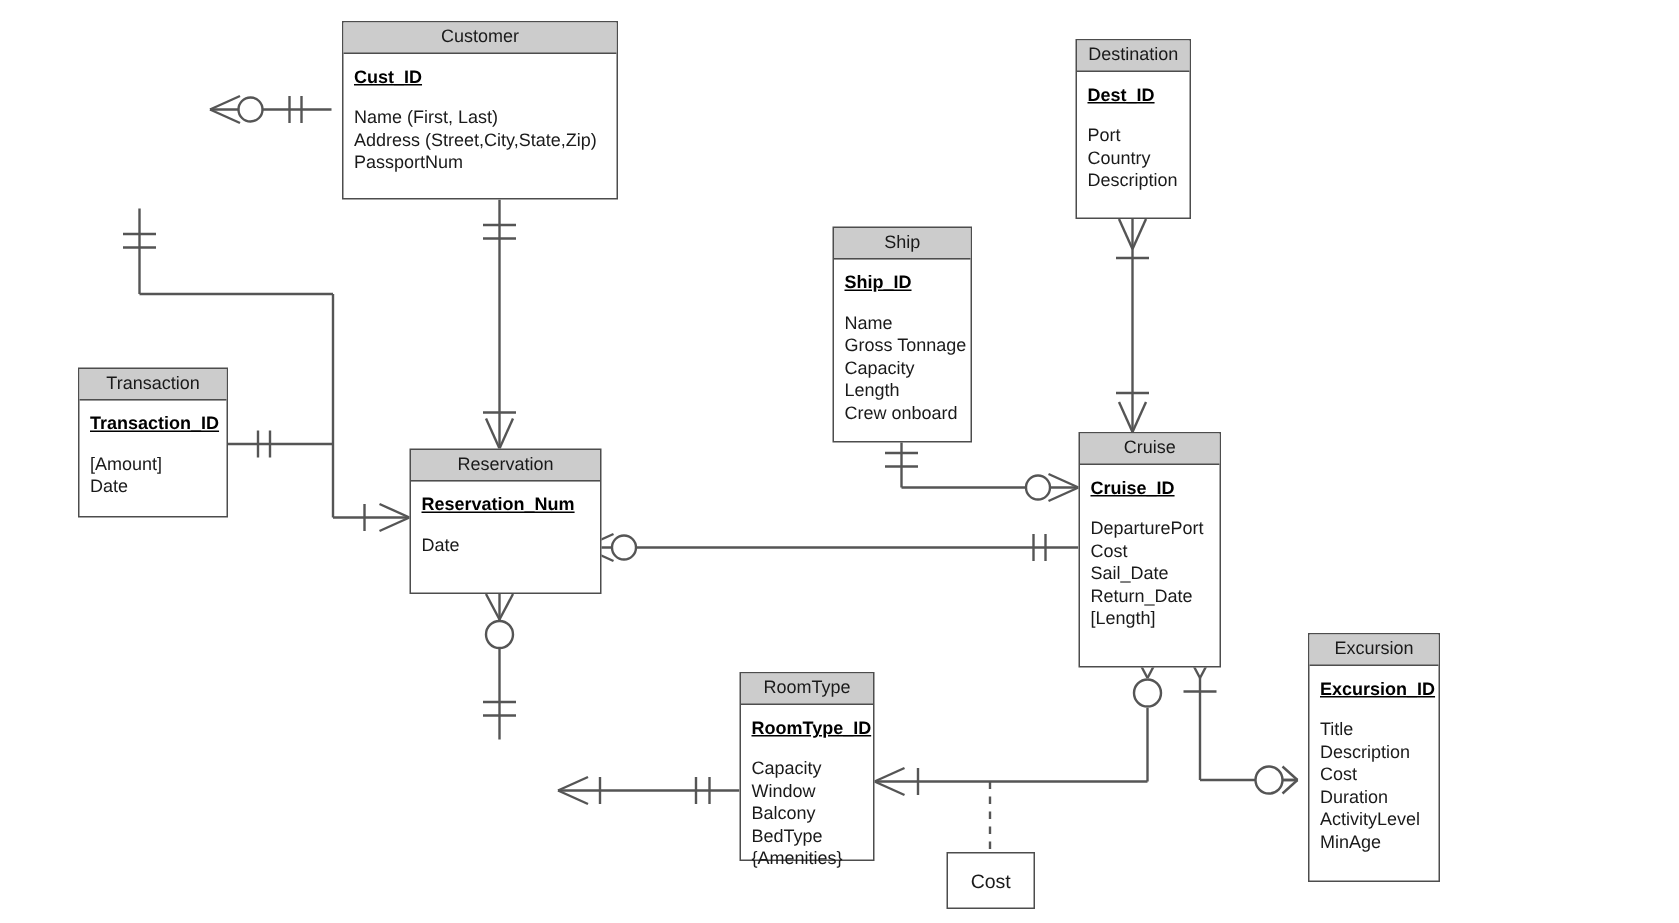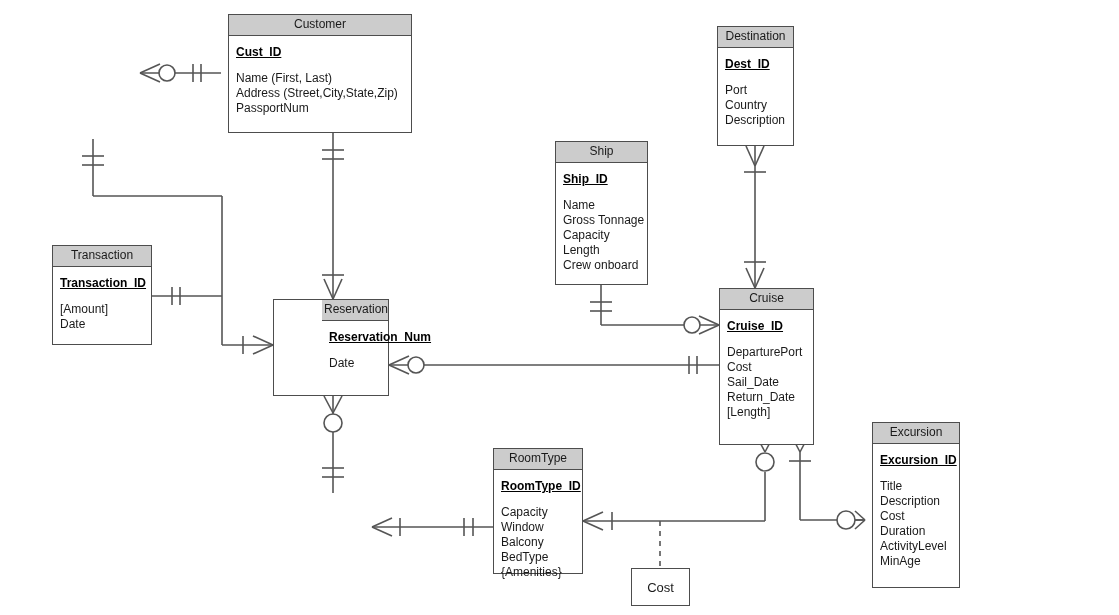--- a/index.html
+++ b/index.html
@@ -236,31 +236,31 @@
     <div class="ent-header">Transaction</div>
     <div class="ent-body">
       <span class="pk">Transaction_ID</span>
       <div class="attr-list">
         <div class="attr">[Amount]</div>
         <div class="attr">Date</div>
       </div>
     </div>
   </div>
 
-  <div class="entity" style="left:273px; top:299px; width:116px; height:97px;padding-left:48px;">
+  <div class="entity" style="left:273px; top:299px; width:128px; height:97px;">
     <div class="ent-header">Reservation</div>
     <div class="ent-body">
       <span class="pk">Reservation_Num</span>
       <div class="attr-list">
         <div class="attr">Date</div>
       </div>
     </div>
   </div>
 
-  <div class="entity" style="left:555px; top:141px; width:93px; height:144px;">
+  <div class="entity" style="left:555px; top:151px; width:93px; height:144px;">
     <div class="ent-header">Ship</div>
     <div class="ent-body">
       <span class="pk">Ship_ID</span>
       <div class="attr-list">
         <div class="attr">Name</div>
         <div class="attr">Gross Tonnage</div>
         <div class="attr">Capacity</div>
         <div class="attr">Length</div>
         <div class="attr">Crew onboard</div>
       </div>

